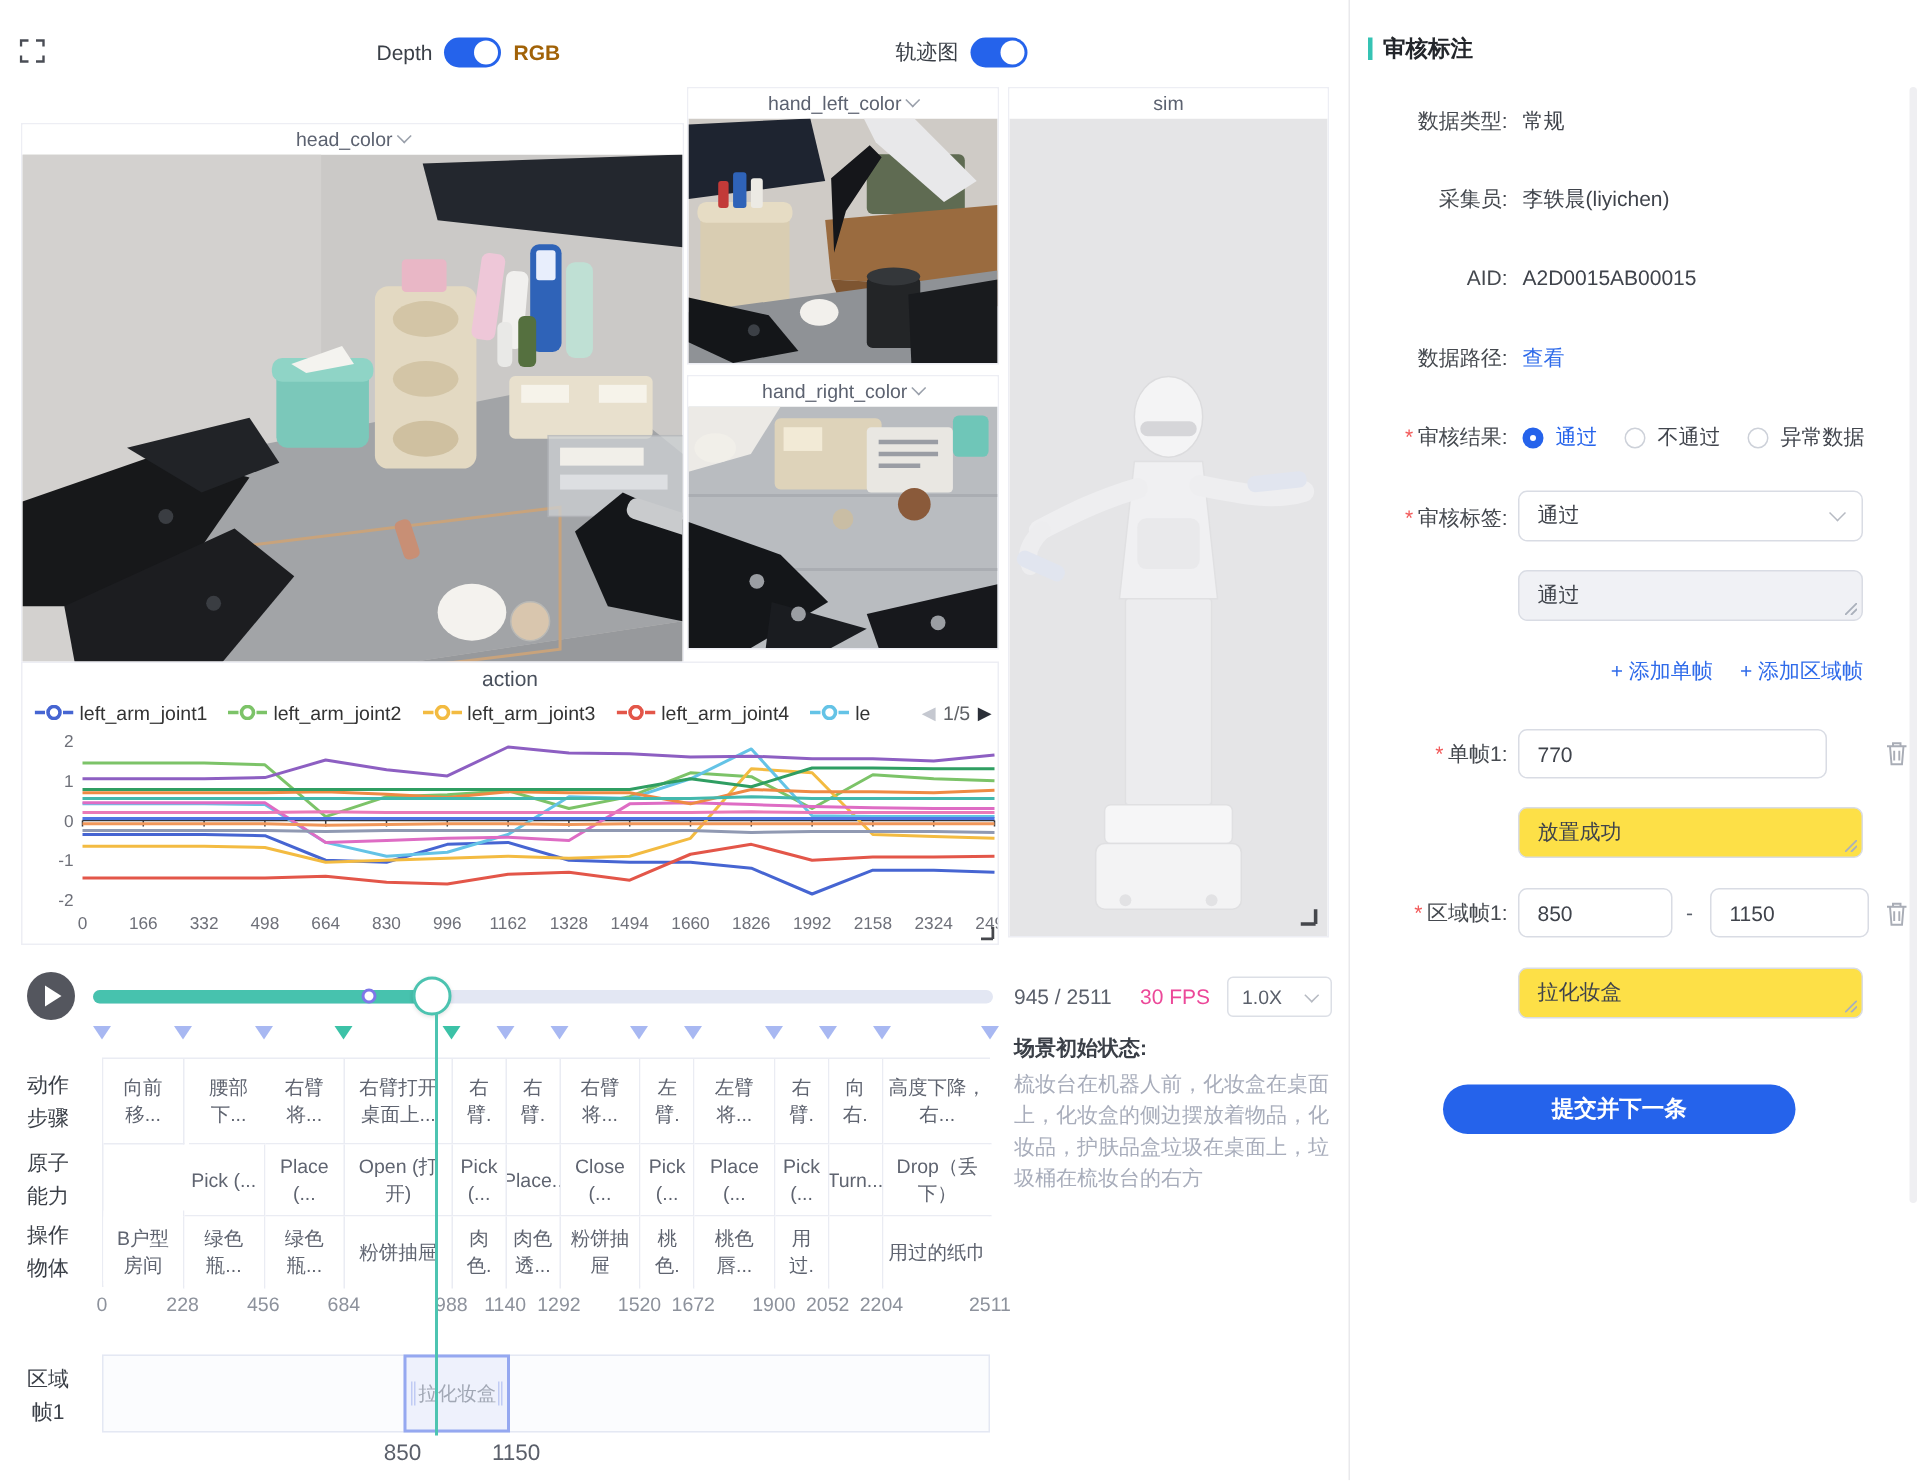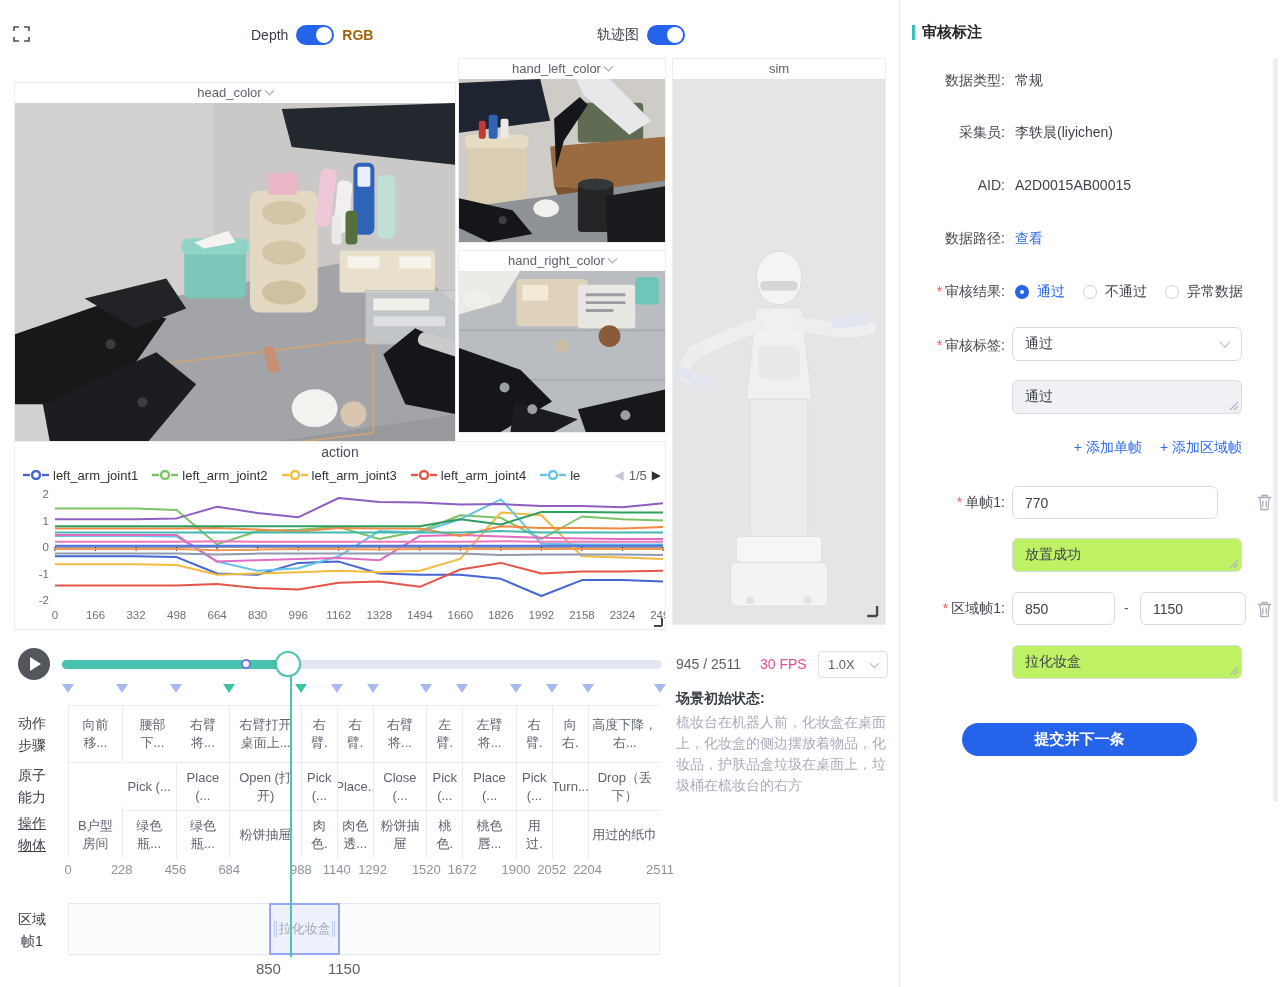--- a/index.html
+++ b/index.html
@@ -66,21 +66,21 @@
   .req { color:#f25a5a; margin-right:3px; }
   .link { color:#2f6bea; cursor:pointer; }
   .radio-row { position:absolute; left:1015px; display:flex; align-items:center; gap:8px; font-size:14px; }
   .radio { width:14px; height:14px; border-radius:50%; border:1px solid #cdd1d9; background:#fff; cursor:pointer; flex:0 0 auto; }
   .radio.sel { border:none; background:#2563eb; position:relative; }
   .radio.sel::after { content:""; position:absolute; left:5px; top:5px; width:4px; height:4px; border-radius:50%; background:#fff; }
   .radio-lbl { margin-right:10px; cursor:pointer; color:#42464e; }
   .radio-lbl.sel { color:#2563eb; }
   .rp-select { position:absolute; left:1012px; width:230px; height:34px; border:1px solid #d9dce4; border-radius:6px; background:#fff; display:flex; align-items:center; justify-content:space-between; padding:0 12px; font-size:14px; color:#3f434b; cursor:pointer; }
   .rp-select .chev { width:8px; height:8px; border-right:1.5px solid #b6bac2; border-bottom:1.5px solid #b6bac2; transform:rotate(45deg); margin-top:-4px; }
-  .rp-textarea { position:absolute; left:1012px; width:230px; height:34px; border:1px solid #d9dce4; border-radius:6px; background:#bef264; font-size:14px; color:#3f434b; padding:7px 12px; overflow:hidden; }
+  .rp-textarea { position:absolute; left:1012px; width:230px; height:34px; border:1px solid #d9dce4; border-radius:6px; background:#fde047; font-size:14px; color:#3f434b; padding:7px 12px; overflow:hidden; }
   .rp-textarea.gray { background:#f0f1f5; }
   .resize-glyph { position:absolute; right:3px; bottom:3px; width:8px; height:8px; }
   .rp-input { position:absolute; height:33px; border:1px solid #d9dce4; border-radius:6px; background:#fff; font-size:14px; color:#3f434b; display:flex; align-items:center; padding:0 12px; }
   .add-links { position:absolute; left:1012px; top:439px; width:230px; display:flex; justify-content:flex-end; gap:18px; font-size:14px; color:#2f6bea; }
   .trash-btn { position:absolute; left:1256px; width:17px; height:18px; cursor:pointer; }
   .btn-primary { position:absolute; left:962px; top:723px; width:235px; height:33px; border-radius:17px; background:#2563eb; color:#fff; font-size:15px; font-weight:bold; display:flex; align-items:center; justify-content:center; cursor:pointer; }
   .btn-secondary-clip { position:absolute; left:955px; top:781px; width:250px; height:22px; overflow:hidden; }
   .btn-secondary { position:absolute; left:7px; top:6px; width:235px; height:33px; border-radius:17px; background:#f0f4ff; border:1px solid #9db7f5; color:#2563eb; font-size:15px; font-weight:bold; display:flex; align-items:center; justify-content:center; cursor:pointer; }
 </style>
 </head>
@@ -352,21 +352,21 @@
       <div class="marker" style="left: 420.359px; border-top: 9px solid rgb(168, 184, 242);"></div>
       <div class="marker" style="left: 456.195px; border-top: 9px solid rgb(168, 184, 242);"></div>
       <div class="marker" style="left: 509.949px; border-top: 9px solid rgb(168, 184, 242);"></div>
       <div class="marker" style="left: 545.785px; border-top: 9px solid rgb(168, 184, 242);"></div>
       <div class="marker" style="left: 581.621px; border-top: 9px solid rgb(168, 184, 242);"></div>
       <div class="marker" style="left: 654px; border-top: 9px solid rgb(168, 184, 242);"></div>
     </div>
   <div id="row-labels">
       <div class="row-label" style="left: 10px; top: 712px;">动作<br>步骤</div>
       <div class="row-label" style="left: 10px; top: 764px;">原子<br>能力</div>
-      <div class="row-label" style="left: 10px; top: 812px; text-decoration: underline;">操作<br>物体</div>
+      <div class="row-label" style="left: 10px; top: 812px;">操作<br>物体</div>
     </div>
   <div class="tl-grid" id="tl-grid">
       <div class="tcell" style="left: 0px; top: 0px; width: 53.7539px; height: 57px; border-right: 1px solid rgb(234, 236, 243); border-bottom: 1px solid rgb(234, 236, 243);">向前移...</div>
       <div class="tcell" style="left: 57px; top: 0px; width: 53.7539px; height: 57px; border-right: 1px solid rgb(234, 236, 243); border-bottom: 1px solid rgb(234, 236, 243);">腰部下...</div>
       <div class="tcell" style="left: 107.508px; top: 0px; width: 53.7539px; height: 57px; border-right: 1px solid rgb(234, 236, 243); border-bottom: 1px solid rgb(234, 236, 243);">右臂将...</div>
       <div class="tcell" style="left: 161.262px; top: 0px; width: 71.6718px; height: 57px; border-right: 1px solid rgb(234, 236, 243); border-bottom: 1px solid rgb(234, 236, 243);">右臂打开桌面上...</div>
       <div class="tcell" style="left: 232.933px; top: 0px; width: 35.8359px; height: 57px; border-right: 1px solid rgb(234, 236, 243); border-bottom: 1px solid rgb(234, 236, 243);">右臂.</div>
       <div class="tcell" style="left: 268.769px; top: 0px; width: 35.8359px; height: 57px; border-right: 1px solid rgb(234, 236, 243); border-bottom: 1px solid rgb(234, 236, 243);">右臂.</div>
       <div class="tcell" style="left: 304.605px; top: 0px; width: 53.7539px; height: 57px; border-right: 1px solid rgb(234, 236, 243); border-bottom: 1px solid rgb(234, 236, 243);">右臂将...</div>
       <div class="tcell" style="left: 358.359px; top: 0px; width: 35.8359px; height: 57px; border-right: 1px solid rgb(234, 236, 243); border-bottom: 1px solid rgb(234, 236, 243);">左臂.</div>

